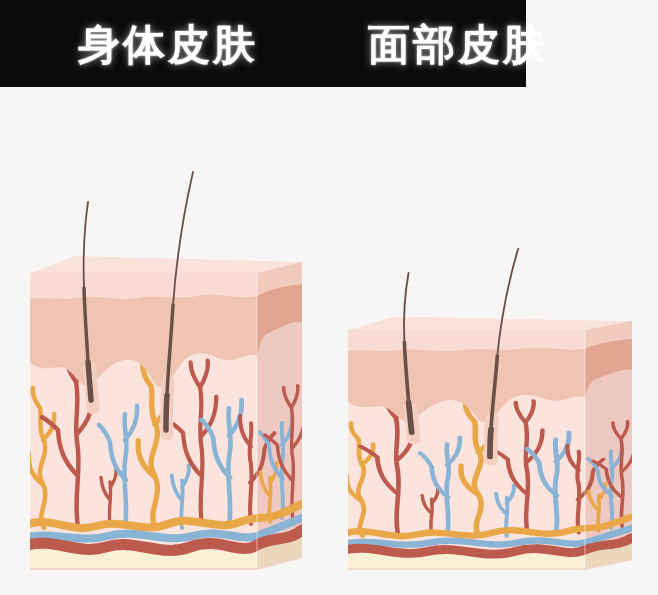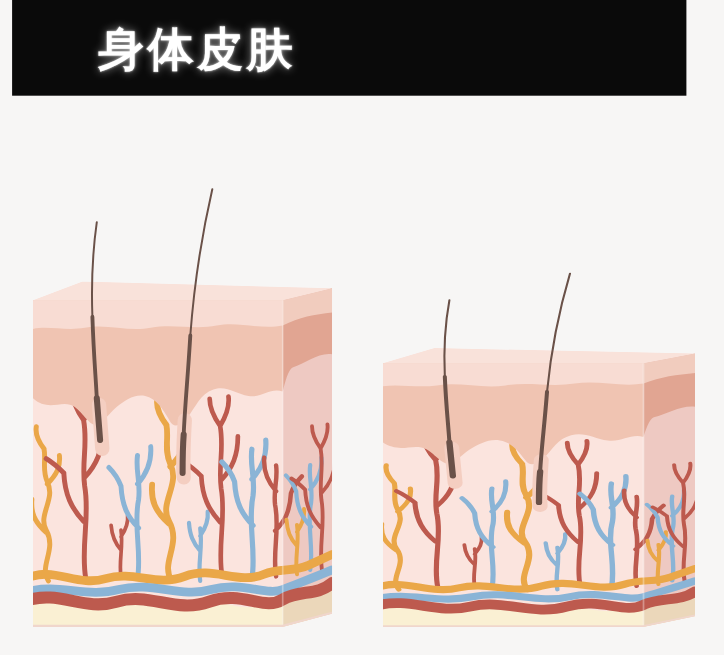--- a/index.html
+++ b/index.html
@@ -3,21 +3,21 @@
 <meta charset="utf-8">
 <style>
   html,body{margin:0;padding:0;}
   body{
     width:658px;height:595px;overflow:hidden;
     background:var(--background,#f7f6f5);
     font-family:"Liberation Sans",sans-serif;
     position:relative;
   }
   .title-bar{
-    position:absolute;left:11px;top:0;width:613px;height:87px;
+    position:absolute;left:0;top:0;width:526px;height:87px;
     background:var(--bar-bg,#0a0a0a);
   }
   .title-label{
     position:absolute;top:0;height:87px;line-height:90px;
     text-align:center;
     color:var(--bar-text,#ffffff);
     font-size:42px;font-weight:700;letter-spacing:3px;
     text-shadow:0 0 2px rgba(255,255,255,.9),0 0 9px rgba(255,255,255,.55);
     white-space:nowrap;
   }
@@ -117,20 +117,21 @@
           <path class="hair-stroke" stroke-width="3.5" d="M143,135 C141,170 138,200 137,225"></path>
           <path class="hair-stroke" stroke-width="5.5" d="M137,225 C136,238 136,248 136,260"></path>
         </g>
       </g>
     </g>
   </defs>
 </svg>
 
 <div class="title-bar">
   <div class="title-label title-left">身体皮肤</div>
+  <div class="title-label title-right">面部皮肤</div>
 </div>
 
 <div class="stage">
   <svg class="block-svg block-left" viewBox="0 0 272 400" preserveAspectRatio="none">
     <use href="#skin-block"></use>
   </svg>
   <svg class="block-svg block-right" viewBox="0 0 272 400" preserveAspectRatio="none">
     <use href="#skin-block"></use>
   </svg>
 </div>

